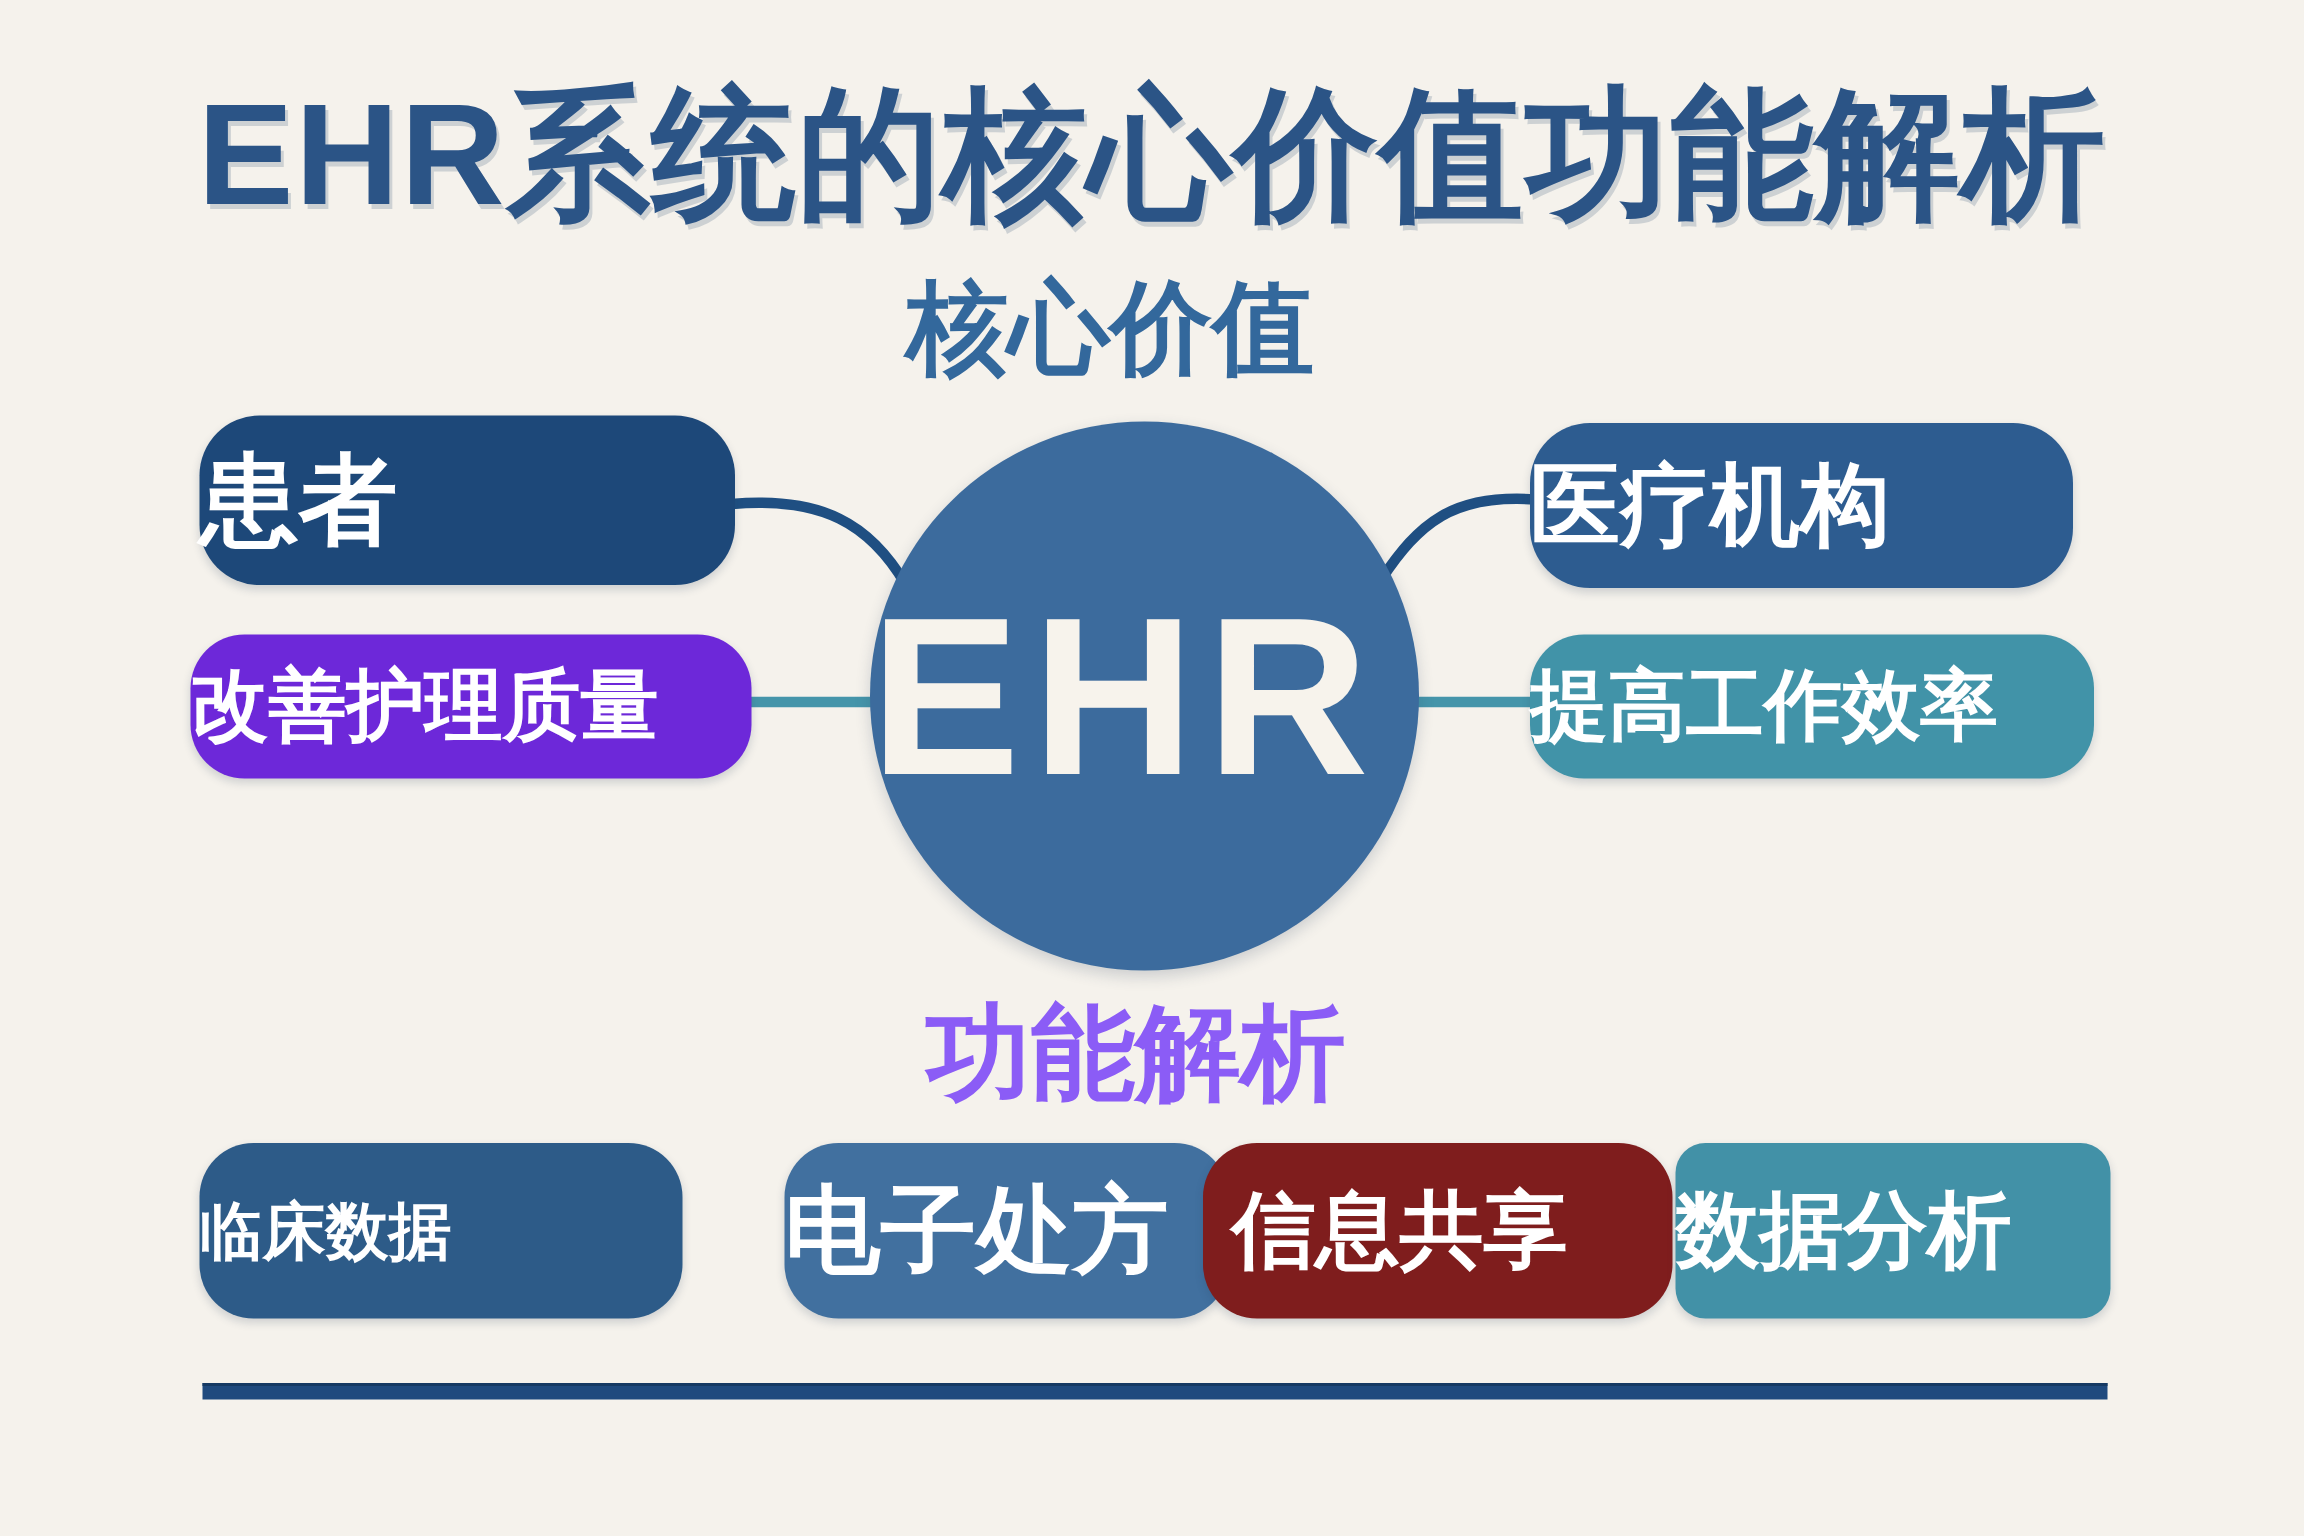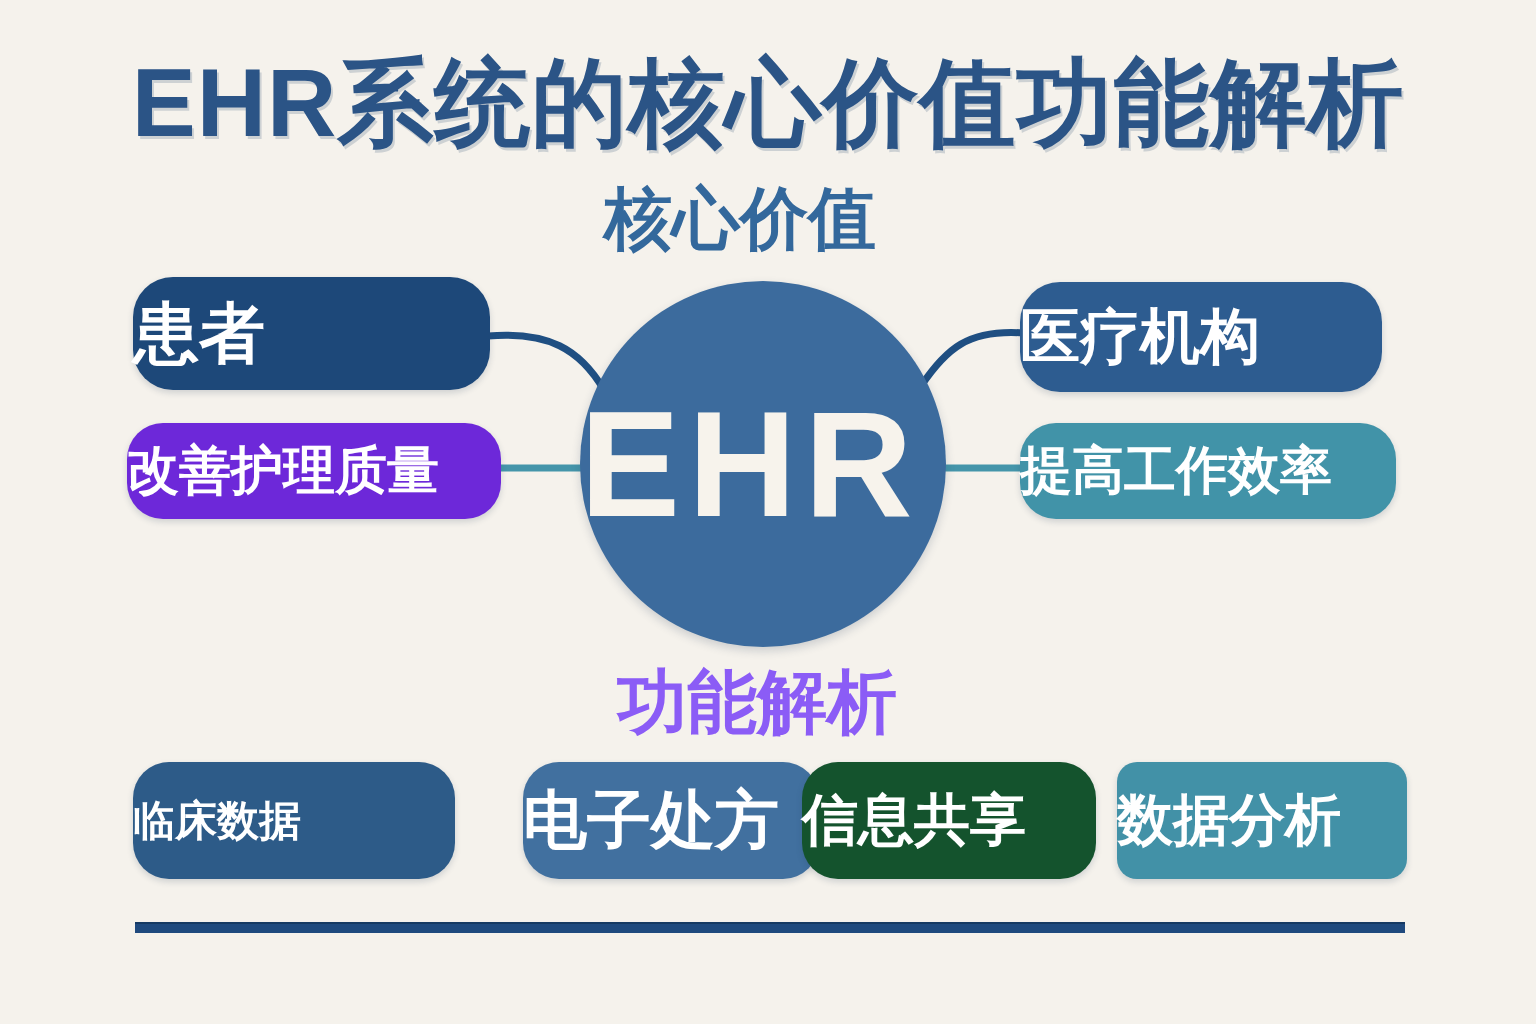--- a/index.html
+++ b/index.html
@@ -102,21 +102,21 @@
   </div>
 
   <div class="section-heading heading-func">功能解析</div>
 
   <div class="node pill-sm box-clinical" style="background: rgb(45, 91, 136);">
     <span>临床数据</span>
   </div>
   <div class="node pill-sm box-rx" style="background: rgb(65, 112, 159);">
     <span>电子处方</span>
   </div>
-  <div class="node pill-sm box-share" style="background: #14532d;">
+  <div class="node pill-sm box-share" style="background: #7f1d1d; padding-left: 19px;">
     <span>信息共享</span>
   </div>
   <div class="node pill-sm box-analysis" style="background: rgb(66, 145, 167);">
     <span>数据分析</span>
   </div>
 
   <div class="divider" style="background: rgb(31, 74, 126);"></div>
 
 </div>
 

